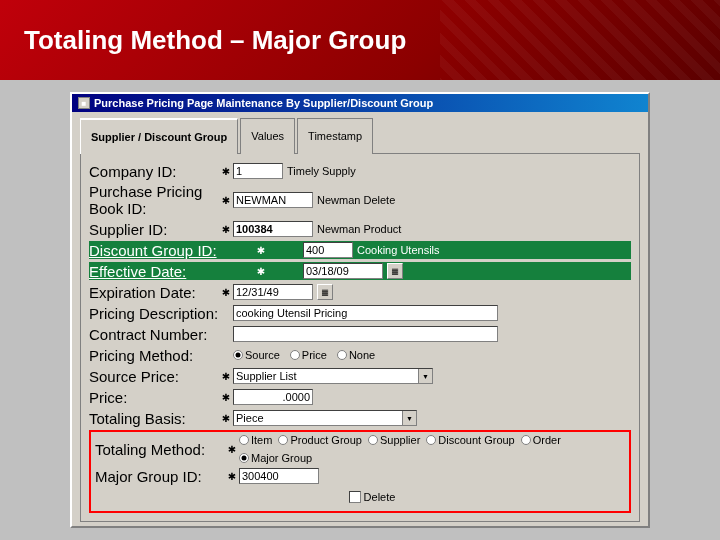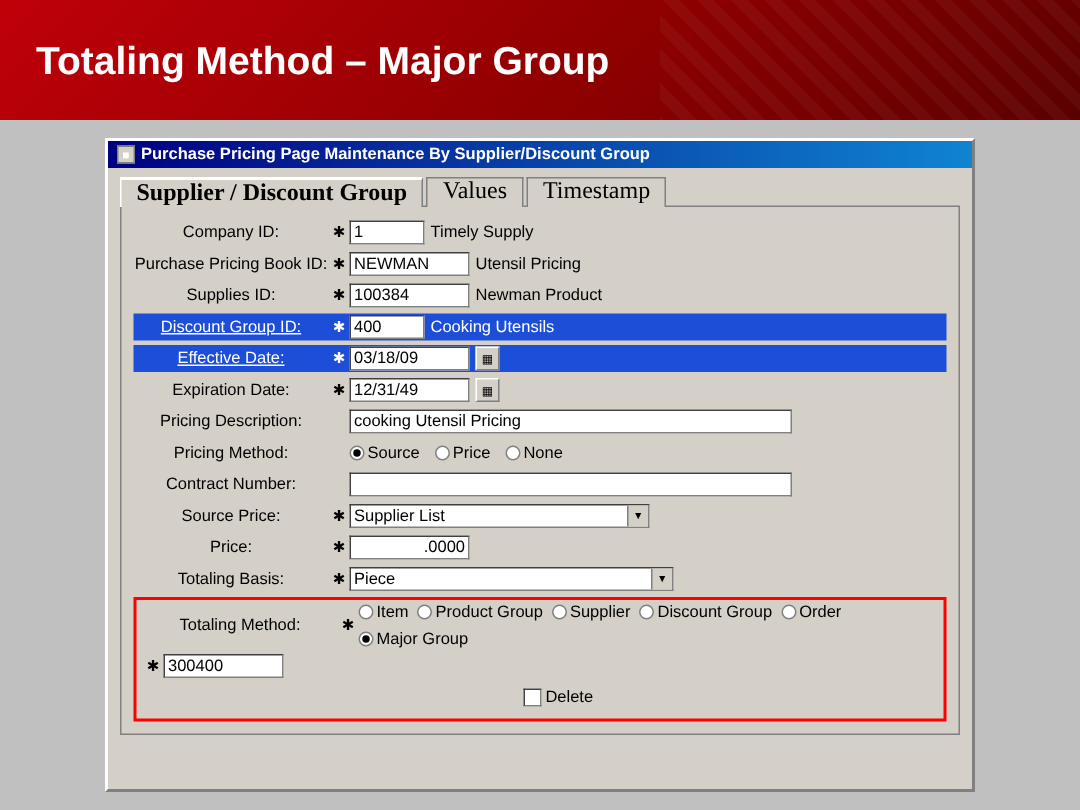--- a/index.html
+++ b/index.html
@@ -86,29 +86,28 @@
       padding: 6px 8px;
     }
 
     
     .tabs {
       display: flex;
       gap: 2px;
       margin-bottom: -1px;
     }
     .tab {
-      padding: 0 10px;
+      padding: 11px 10px;
       background: #d4d0c8;
       border: 1px solid #808080;
       border-bottom: none;
-      font-size: 16px;
+      font-size: 11px;
       cursor: pointer;
       position: relative;
       z-index: 1;
-      font-family: Liberation Serif, serif;
     }
     .tab.active {
       background: #d4d0c8;
       border-top: 2px solid #ffffff;
       border-left: 1px solid #ffffff;
       font-weight: bold;
     }
 
     .tab-content {
       border: 1px solid #808080;
@@ -122,23 +121,23 @@
     
     .form-row {
       display: flex;
       align-items: center;
       margin-bottom: 3px;
       min-height: 18px;
     }
 
     .field-label {
       width: 130px;
-      font-size: 11px;
+      font-size: 15px;
       color: #000;
-      text-align: center;
+      text-align: left;
       flex-shrink: 0;
     }
 
     .field-label.underline {
       text-decoration: underline;
     }
 
     .req-icon {
       width: 14px;
       font-size: 10px;
@@ -162,21 +161,21 @@
       height: 16px;
       font-size: 11px;
       font-family: 'MS Sans Serif', Arial, sans-serif;
       padding: 0 2px;
       display: inline-block;
       line-height: 14px;
     }
 
     .input-sm { width: 50px; }
     .input-md { width: 80px; }
-    .input-xl { width: 295px; }
+    .input-xl { width: 265px; }
 
     .input-label {
       font-size: 11px;
       color: #000;
     }
 
     .btn-calendar {
       background: #d4d0c8;
       border: 1px solid #808080;
       border-top-color: #ffffff;
@@ -241,21 +240,22 @@
       width: 5px; height: 5px;
       background: #000;
       border-radius: 50%;
       position: absolute;
       top: 50%; left: 50%;
       transform: translate(-50%, -50%);
     }
 
     
     .row-highlight {
-      background: #1d4ed8;
+      background: #15803d;
+      gap: 35px;
     }
     .row-highlight .field-label,
     .row-highlight .input-label,
     .row-highlight .req-icon {
       color: white;
     }
 
     
     .totaling-box {
       border: 2px solid #ff0000;
@@ -275,21 +275,21 @@
       width: 12px; height: 12px;
       border: 1px solid #808080;
       border-top-color: #404040;
       border-left-color: #404040;
       background: white;
       display: inline-block;
     }
 
     
     .value-bold {
-      font-weight: normal;
+      font-weight: bold;
     }
   </style>
 </head>
 <body>
 
 <div class="header">
   <span class="header-title">Totaling Method – Major Group</span>
 </div>
 
 <div class="content">
@@ -323,26 +323,26 @@
             <span class="input-box input-sm">1</span>
             <span class="input-label">Timely Supply</span>
           </div>
         </div>
 
         <div class="form-row">
           <span class="field-label">Purchase Pricing Book ID:</span>
           <span class="req-icon">✱</span>
           <div class="field-value">
             <span class="input-box input-md">NEWMAN</span>
-            <span class="input-label">Utensil Pricing</span>
-          </div>
-        </div>
-
-        <div class="form-row">
-          <span class="field-label">Supplies ID:</span>
+            <span class="input-label">Newman Delete</span>
+          </div>
+        </div>
+
+        <div class="form-row">
+          <span class="field-label">Supplier ID:</span>
           <span class="req-icon">✱</span>
           <div class="field-value">
             <span class="input-box input-md value-bold">100384</span>
             <span class="input-label">Newman Product</span>
           </div>
         </div>
 
         <div class="form-row row-highlight">
           <span class="field-label underline">Discount Group ID:</span>
           <span class="req-icon">✱</span>
@@ -368,20 +368,28 @@
             <span class="input-box input-md">12/31/49</span>
             <button class="btn-calendar">▦</button>
           </div>
         </div>
 
         <div class="form-row">
           <span class="field-label">Pricing Description:</span>
           <span class="req-icon"></span>
           <div class="field-value">
             <span class="input-box input-xl">cooking Utensil Pricing</span>
+          </div>
+        </div>
+
+        <div class="form-row">
+          <span class="field-label">Contract Number:</span>
+          <span class="req-icon"></span>
+          <div class="field-value">
+            <span class="input-box input-xl"></span>
           </div>
         </div>
 
         <div class="form-row">
           <span class="field-label">Pricing Method:</span>
           <span class="req-icon"></span>
           <div class="field-value radio-group">
             <div class="radio-item">
               <span class="radio-circle selected"></span>
               <span>Source</span>
@@ -391,28 +399,20 @@
               <span>Price</span>
             </div>
             <div class="radio-item">
               <span class="radio-circle"></span>
               <span>None</span>
             </div>
           </div>
         </div>
 
         <div class="form-row">
-          <span class="field-label">Contract Number:</span>
-          <span class="req-icon"></span>
-          <div class="field-value">
-            <span class="input-box input-xl"></span>
-          </div>
-        </div>
-
-        <div class="form-row">
           <span class="field-label">Source Price:</span>
           <span class="req-icon">✱</span>
           <div class="field-value">
             <div class="dropdown-box" style="width:200px;">
               <span class="dd-text">Supplier List</span>
               <span class="dd-arrow">▼</span>
             </div>
           </div>
         </div>
 
@@ -421,21 +421,21 @@
           <span class="req-icon">✱</span>
           <div class="field-value">
             <span class="input-box input-md" style="text-align:right;">.0000</span>
           </div>
         </div>
 
         <div class="form-row">
           <span class="field-label">Totaling Basis:</span>
           <span class="req-icon">✱</span>
           <div class="field-value">
-            <div class="dropdown-box" style="width:216px;">
+            <div class="dropdown-box" style="width:184px;">
               <span class="dd-text">Piece</span>
               <span class="dd-arrow">▼</span>
             </div>
           </div>
         </div>
 
         <div class="totaling-box">
           <div class="form-row">
             <span class="field-label">Totaling Method:</span>
             <span class="req-icon">✱</span>
@@ -463,20 +463,21 @@
                 </div>
                 <div class="radio-item">
                   <span class="radio-circle selected"></span>
                   <span>Major Group</span>
                 </div>
               </div>
             </div>
           </div>
 
           <div class="form-row">
+            <span class="field-label">Major Group ID:</span>
             <span class="req-icon">✱</span>
             <div class="field-value">
               <span class="input-box input-md">300400</span>
             </div>
           </div>
 
           <div class="form-row" style="justify-content: center;">
             <div class="checkbox-item">
               <span class="checkbox-box"></span>
               <span>Delete</span>

